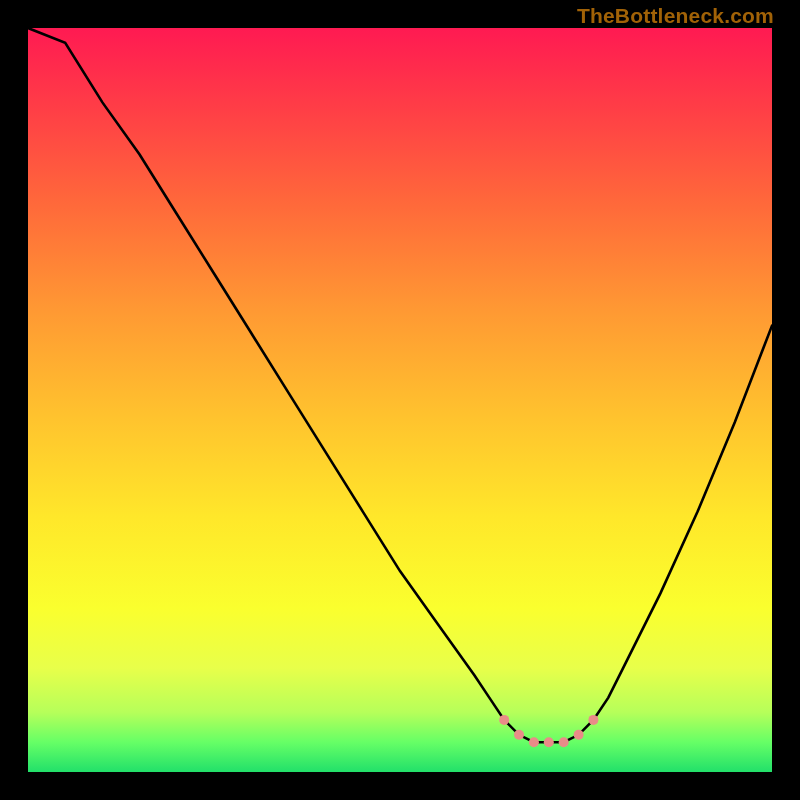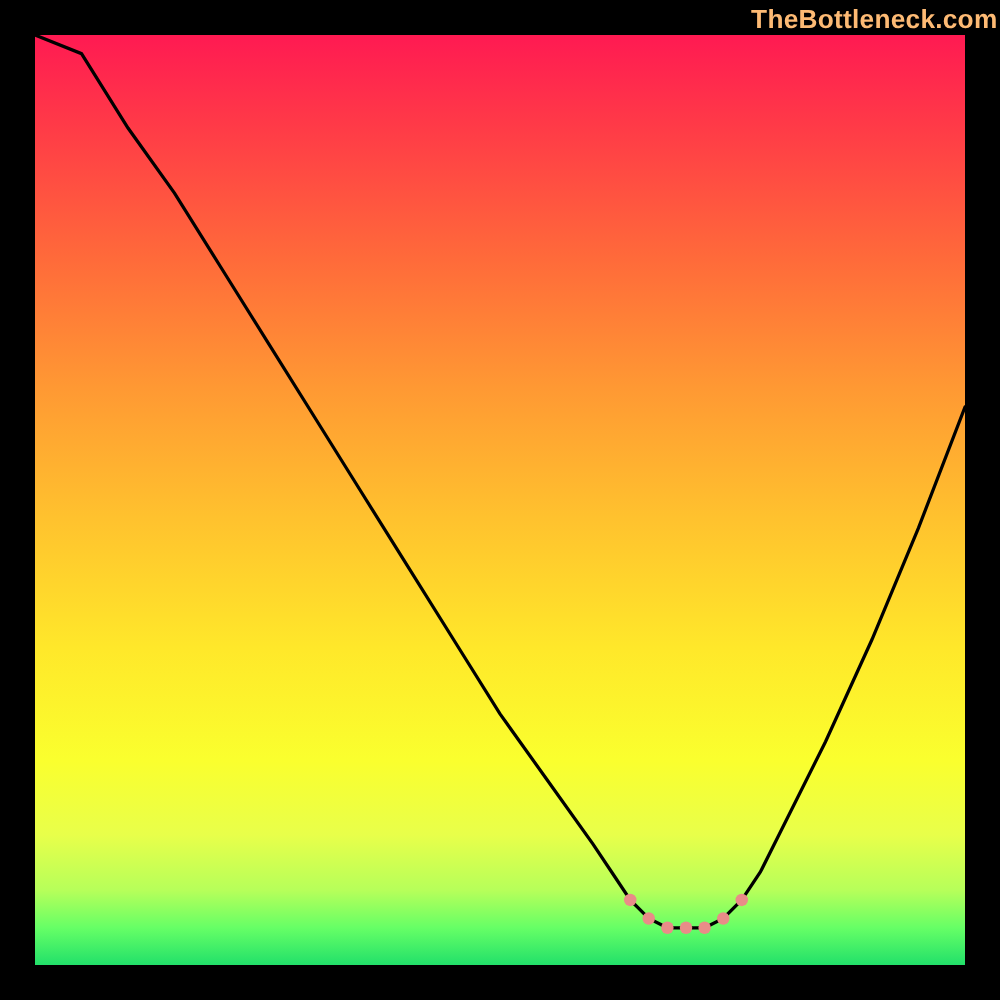--- a/index.html
+++ b/index.html
@@ -26,22 +26,22 @@
       #ffe82a 66%,
       #faff2e 78%,
       #e8ff4a 86%,
       #b6ff5a 92%,
       #66ff66 96%,
       #22e06a 100%);
   }
   .watermark {
     position: absolute;
     top: 4px;
-    right: 2px;
-    color: #fdba74;
+    right: 26px;
+    color: #a16207;
     font-size: 21px;
     font-weight: 600;
     letter-spacing: 0.2px;
   }
   svg.curve {
     position: absolute;
     left: 0;
     top: 0;
     width: 744px;
     height: 744px;

